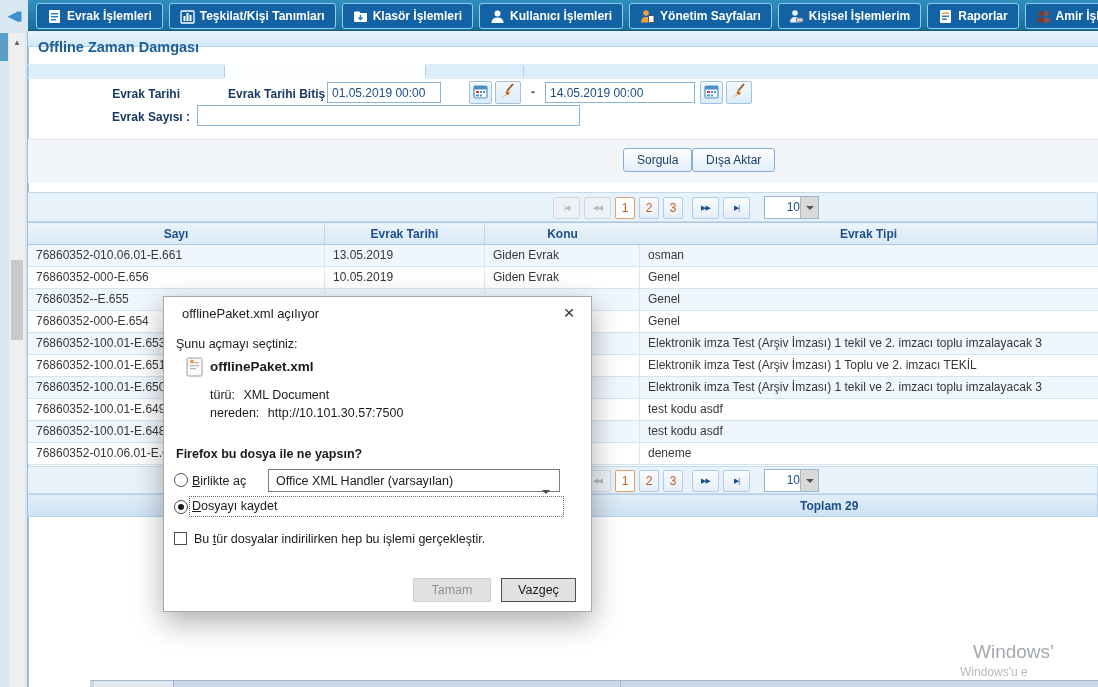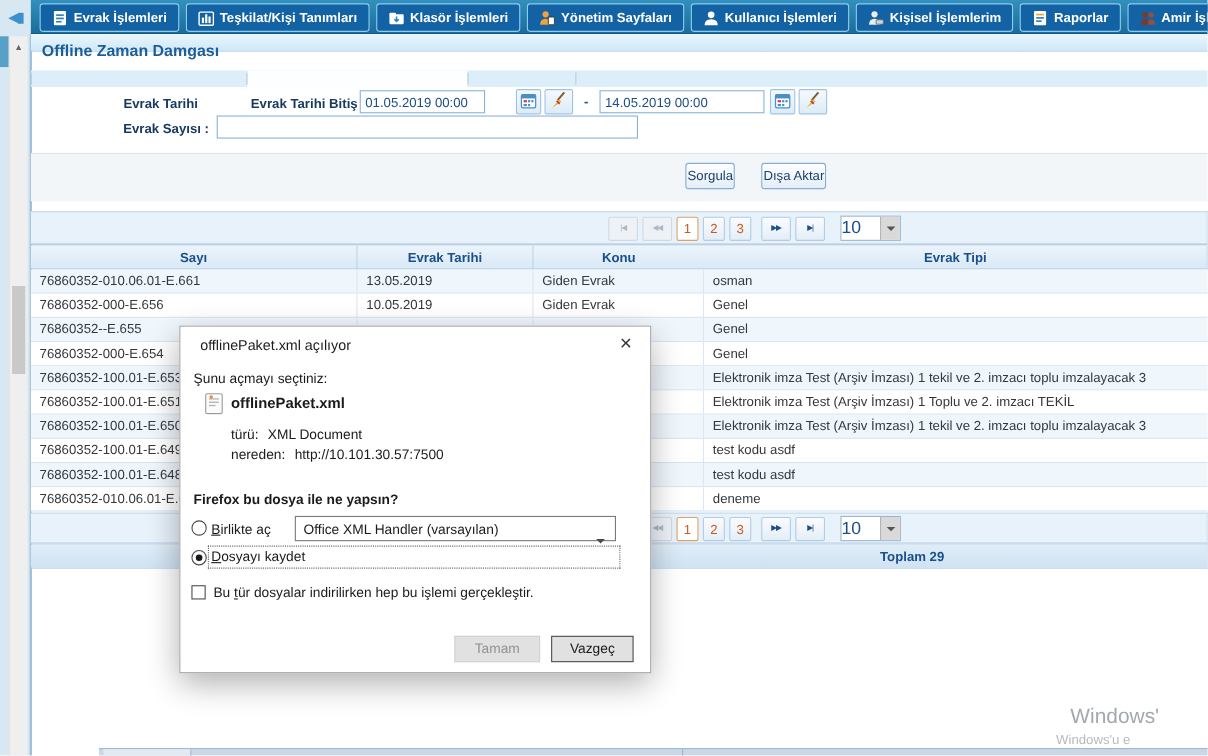--- a/index.html
+++ b/index.html
@@ -27,31 +27,31 @@
   .tabstrip { position:absolute; left:28px; top:64px; right:0; height:15px; background:#dceefa; }
   .tabstrip .white-tab { position:absolute; left:197px; top:0; width:200px; height:15px; background:#fdfeff; }
   .tabstrip .sep { position:absolute; top:2px; width:1px; height:11px; background:#b5cde2; }
 
   
   .flabel { position:absolute; font-weight:bold; color:#183a61; font-size:12px; white-space:nowrap; }
   .txt { position:absolute; height:21px; border:1px solid #89b3d8; font-family:"Liberation Sans",sans-serif; font-size:12px; color:#1c4f82; padding:0 4px; background:#fff; }
   .icon-btn { position:absolute; width:23px; height:23px; background:linear-gradient(#f4f9fd,#dcecf8); border:1px solid #9dc2e2; border-radius:2px; cursor:pointer; display:flex; align-items:center; justify-content:center; }
   .dash { position:absolute; color:#1c4f82; font-weight:bold; }
   .btn-strip { position:absolute; left:28px; right:0; top:139px; height:44px; background:#f3f6f9; border-top:1px solid #e0e4e8; }
-  .app-btn { position:absolute; height:24px; padding:0 1px; background:linear-gradient(#fdfeff,#e3eef8); border:1px solid #86add3; border-radius:3px; color:#1c3f66; font-size:12px; font-family:"Liberation Sans",sans-serif; cursor:pointer; }
+  .app-btn { position:absolute; height:24px; padding:0 13px; background:linear-gradient(#fdfeff,#e3eef8); border:1px solid #86add3; border-radius:3px; color:#1c3f66; font-size:12px; font-family:"Liberation Sans",sans-serif; cursor:pointer; }
 
   
   .pager-strip { position:absolute; left:28px; right:0; background:#e8f2fb; border:1px solid #c6d9ea; border-left:none; }
   .pager { position:absolute; display:flex; gap:4px; align-items:center; }
   .pg-btn { width:27px; height:22px; background:linear-gradient(#fafcfe,#e4eef7); border:1px solid #b3cce4; border-radius:2px; font-size:7px; letter-spacing:-1px; color:#1b4f8a; text-align:center; line-height:20px; cursor:pointer; }
   .pg-btn.disabled { color:#adb9c6; background:#eef2f6; border-color:#cdd9e4; cursor:default; }
   .pg-num { width:20px; height:22px; background:linear-gradient(#fafcfe,#e4eef7); border:1px solid #b3cce4; border-radius:2px; color:#c65c22; font-size:12px; text-align:center; line-height:20px; cursor:pointer; }
   .pg-num.active { background:#fff; border-color:#e0a168; }
   .pg-size { margin-left:10px; width:55px; height:23px; background:#fff; border:1px solid #9ab6d0; display:flex; cursor:pointer; }
-  .pg-size .val { flex:1; text-align:left; line-height:21px; color:#1b4f8a; font-size:16px; }
+  .pg-size .val { flex:1; text-align:right; line-height:21px; color:#1b4f8a; font-size:12px; }
   .pg-size .dd { width:18px; background:#d9d9d9; border-left:1px solid #b5b5b5; position:relative; }
   .pg-size .dd:after { content:""; position:absolute; left:5px; top:9px; border:4px solid transparent; border-top-color:#555; }
 
   
   .thead { position:absolute; left:28px; right:0; top:222px; height:23px; display:grid; grid-template-columns:297px 160px 155px 1fr; background:linear-gradient(#ecf4fb,#d9e9f6); border-top:1px solid #aac6e0; border-bottom:1px solid #aac6e0; }
   .thead .hc { border-right:1px solid #bdd4ea; color:#1b4f8a; font-weight:bold; font-size:12px; text-align:center; line-height:22px; cursor:pointer; }
   .tbody { position:absolute; left:28px; right:0; top:245px; }
   .trow { display:grid; grid-template-columns:297px 160px 155px 1fr; height:22px; border-bottom:1px solid #d5e4f1; background:#fff; cursor:pointer; }
   .trow:nth-child(odd) { background:#eff6fc; }
   .trow .tc { border-right:1px solid #dbe8f3; padding:0 8px; font-size:12px; color:#33383d; line-height:21px; overflow:hidden; white-space:nowrap; }
@@ -132,35 +132,35 @@
               <rect x="1" y="4" width="13" height="9" rx="1" fill="#fff"></rect>
               <rect x="1" y="2.5" width="6" height="3" rx="1" fill="#fff"></rect>
               <path d="M7.5 6 L7.5 10 M5.5 8.5 L7.5 10.5 L9.5 8.5" stroke="#2a7fc0" stroke-width="1.4" fill="none"></path>
             </svg>
           </span>
         <span>Klasör İşlemleri</span>
       </div>
       <div class="navtab">
         <span>
             <svg width="15" height="15">
+              <circle cx="7.5" cy="4.5" r="3" fill="#fff"></circle>
+              <path d="M1.5 14 Q1.5 8.5 7.5 8.5 Q13.5 8.5 13.5 14 Z" fill="#fff"></path>
+            </svg>
+          </span>
+        <span>Kullanıcı İşlemleri</span>
+      </div>
+      <div class="navtab">
+        <span>
+            <svg width="15" height="15">
               <circle cx="6" cy="4" r="2.8" fill="#f0a23c"></circle>
               <path d="M1 13.5 Q1 8 6 8 Q11 8 11 13.5 Z" fill="#f0a23c"></path>
               <rect x="8.5" y="6.5" width="5.5" height="7" rx="0.8" fill="#fff" stroke="#333" stroke-width="0.8"></rect>
             </svg>
           </span>
         <span>Yönetim Sayfaları</span>
-      </div>
-      <div class="navtab">
-        <span>
-            <svg width="15" height="15">
-              <circle cx="7.5" cy="4.5" r="3" fill="#fff"></circle>
-              <path d="M1.5 14 Q1.5 8.5 7.5 8.5 Q13.5 8.5 13.5 14 Z" fill="#fff"></path>
-            </svg>
-          </span>
-        <span>Kullanıcı İşlemleri</span>
       </div>
       <div class="navtab">
         <span>
             <svg width="15" height="15">
               <circle cx="6" cy="4" r="2.8" fill="#e8eef4"></circle>
               <path d="M1 13.5 Q1 8 6 8 Q11 8 11 13.5 Z" fill="#e8eef4"></path>
               <rect x="7.5" y="9" width="6.5" height="4" rx="0.8" fill="#cfd8e0" stroke="#5a6a78" stroke-width="0.8"></rect>
             </svg>
           </span>
         <span>Kişisel İşlemlerim</span>

